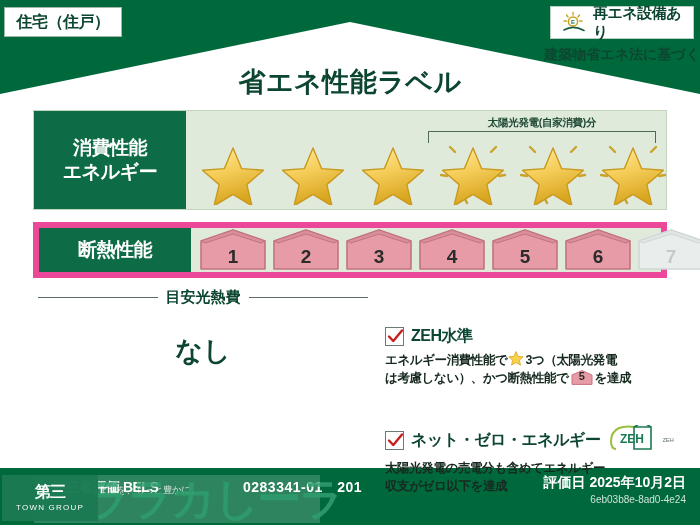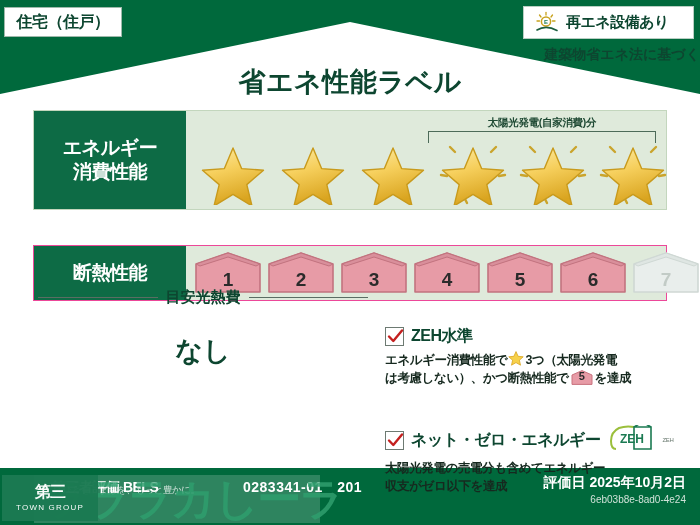--- a/index.html
+++ b/index.html
@@ -19,21 +19,21 @@
     position: absolute; left: 4px; top: 7px;
     width: 118px; height: 30px;
     background: #ffffff;
     border: 1px solid #9fb9ab;
     display: flex; align-items: center; justify-content: center;
     font-size: 16px; font-weight: bold; color: #0d4630;
     letter-spacing: -0.5px;
   }
   .rene-badge {
     position: absolute; right: 6px; top: 6px;
-    width: 171px; height: 33px;
+    width: 144px; height: 33px;
     background: #ffffff;
     border: 1px solid #b9cfc3;
     display: flex; align-items: center; gap: 6px;
     padding-left: 10px;
   }
   .rene-badge .label {
     font-size: 15px; font-weight: bold; color: #0d4630;
     letter-spacing: -0.5px;
   }
   .sun-ico { width: 26px; height: 24px; flex: 0 0 auto; }
@@ -93,22 +93,21 @@
     width: 228px; text-align: center;
     font-size: 10.5px; color: #1f4a34; font-weight: bold;
     background: #dfeadb; letter-spacing: -0.3px;
   }
 
   
   .row-insul {
     position: absolute; left: 33px; top: 222px;
     width: 634px; height: 56px;
     background: #dfeadb;
-    border: 1px solid #ec4899;
-    margin-top: 23px;
+    border: 6px solid #ec4899;
   }
   .row-insul .row-label { font-size: 19px; }
   .grade-row {
     position: absolute; left: 160px; top: 0; right: 8px; bottom: 0;
     display: flex; align-items: center; gap: 5px;
   }
   .grade {
     position: relative; width: 68px; height: 42px; flex: 0 0 auto;
   }
   .grade svg { display: block; }
@@ -251,22 +250,22 @@
       <path d="M3 19 Q12 13.5 23 19.5" fill="none" stroke="#1b5e3f" stroke-width="1.6" stroke-linecap="round"></path>
     </svg>
     <span class="label">再エネ設備あり</span>
   </div>
 
   <div class="title-sub">建築物省エネ法に基づく</div>
   <div class="title-main">省エネ性能ラベル</div>
 
   <div class="row-energy">
     <div class="row-label">
+      <span>消費性能</span>
       <span>エネルギー</span>
-      <span>消費性能</span>
     </div>
     <div class="stars-wrap">
       <div class="solar-bracket"></div>
       <div class="solar-cap">太陽光発電(自家消費)分</div>
       <div class="star-row" id="star-row">
           <div class="star"><svg width="78" height="66" viewBox="0 0 78 66">
       <defs>
         <linearGradient id="g0" x1="0" y1="0" x2="0.3" y2="1">
           <stop offset="0%" stop-color="#fdeba4"></stop>
           <stop offset="45%" stop-color="#f6cf5c"></stop>

